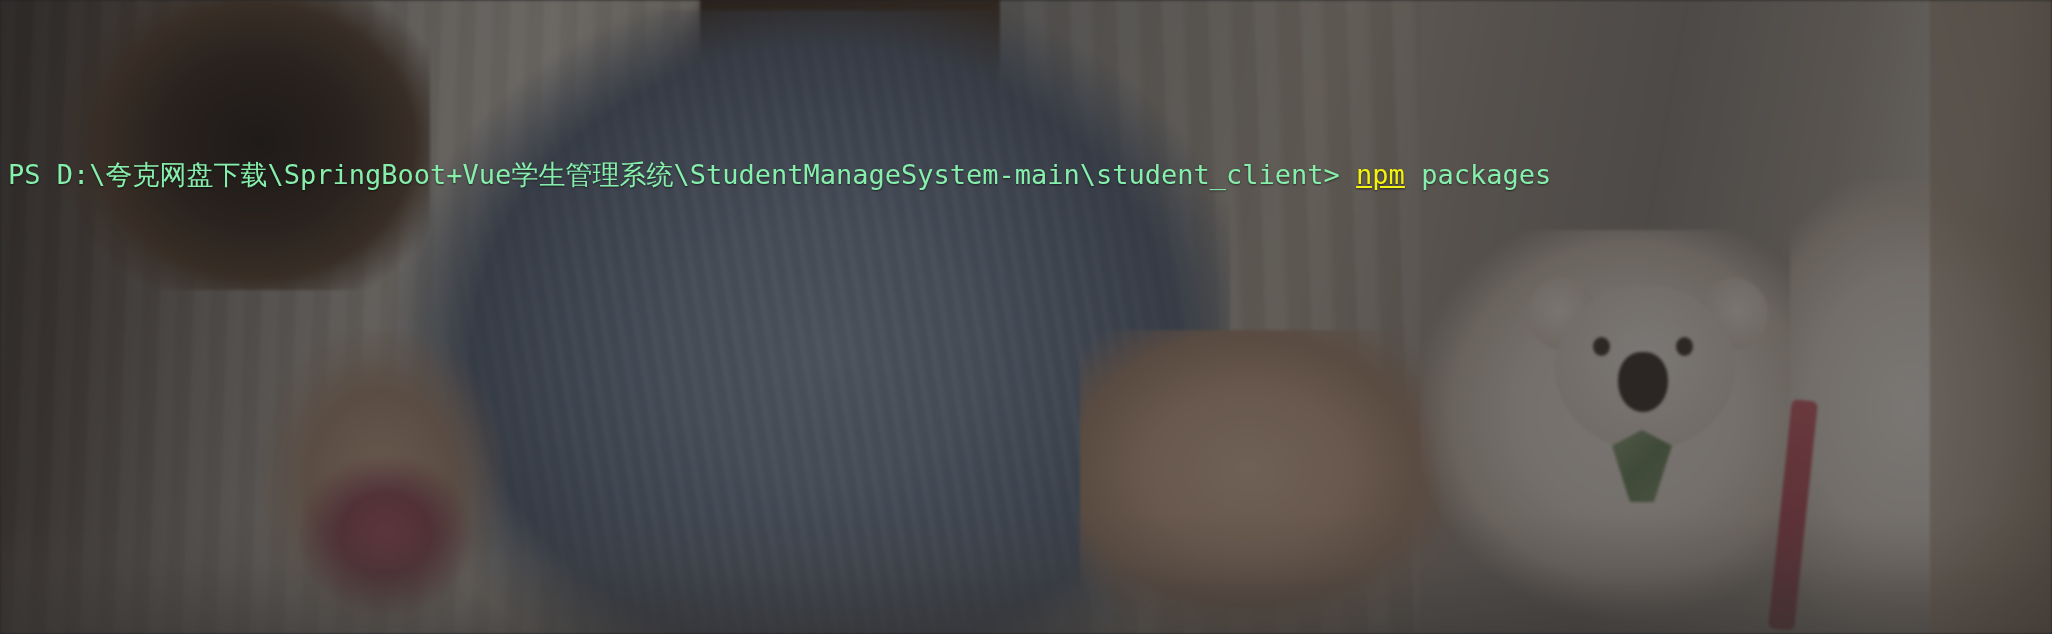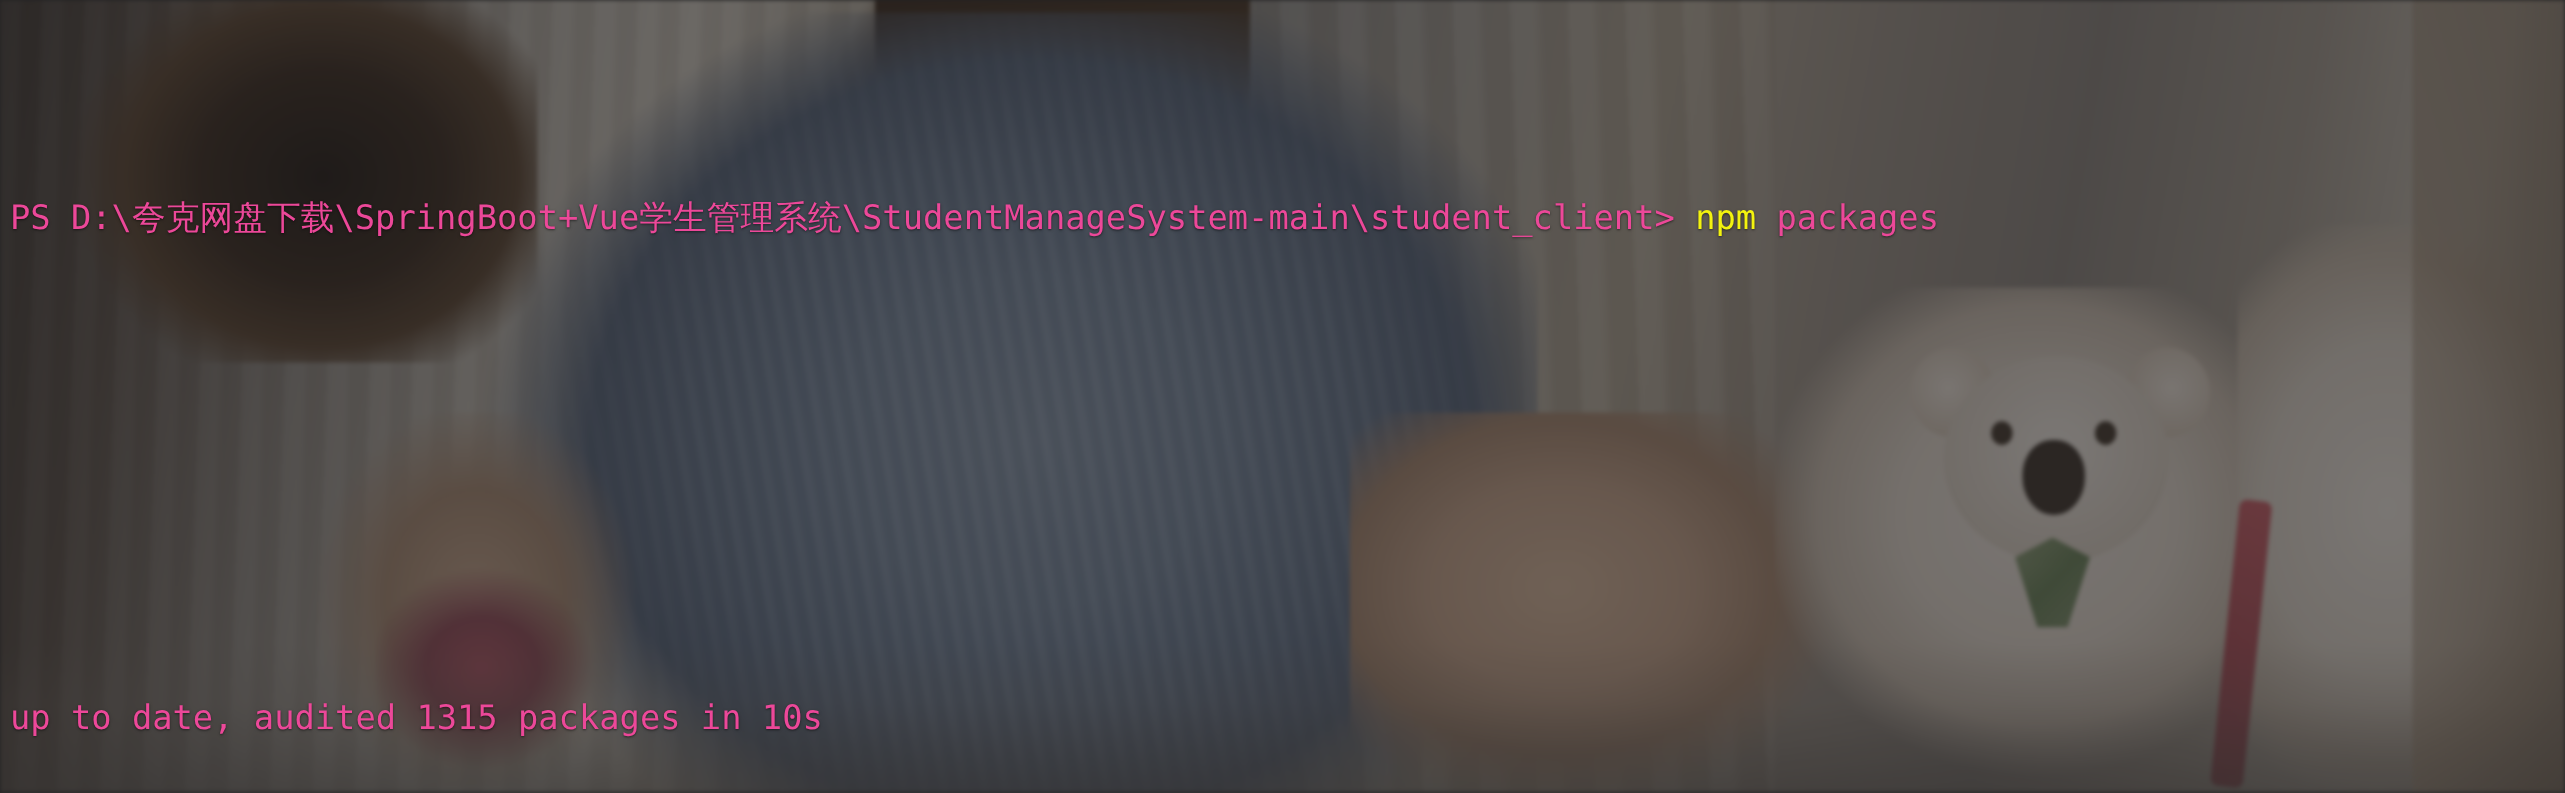--- a/index.html
+++ b/index.html
@@ -169,22 +169,22 @@
     padding:0 8px;
     font-size:27px;
     line-height:50px;
     white-space:pre;
     color:#cfcfcf;
     letter-spacing:0px;
     text-shadow:0 1px 2px rgba(0,0,0,.55);
   }
   .line { height:50px; }
   .blank { height:50px; }
-  .c-default { color:#ec4899; }
-  .c-yellow  { color:#f3f30f; }
+  .c-default { color:#86efac; }
+  .c-yellow  { color:#f3f30f;text-decoration:underline; }
   #buffer .line:last-child { opacity:1; }
 </style>
 </head>
 <body>
 
 <div id="terminal">
 
   <div id="wallpaper">
     <div class="wp-layer wp-base"></div>
     <div class="wp-layer wp-curtain"></div>
@@ -212,21 +212,20 @@
   </div>
 
   <div id="console-tint"></div>
 
   <div id="buffer">
 
     <div class="line"><span class="c-default">PS </span><span class="c-default">D:\夸克网盘下载\SpringBoot+Vue学生管理系统\StudentManageSystem-main\student_client</span><span class="c-default">&gt; </span><span class="c-yellow">npm</span><span class="c-default"> packages</span></div>
 
     <div class="blank"></div>
 
-    <div class="line"><span class="c-default">up to date, audited 1315 packages in 10s</span></div>
 
     
 
     
 
     
 
     
 
     

